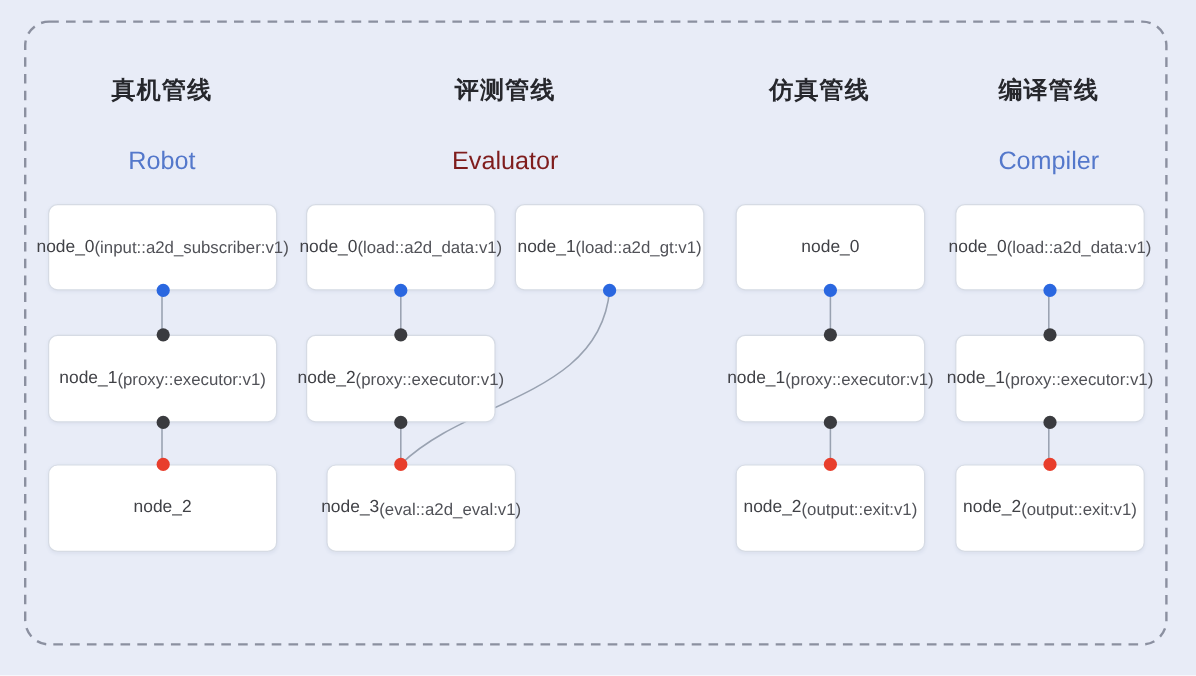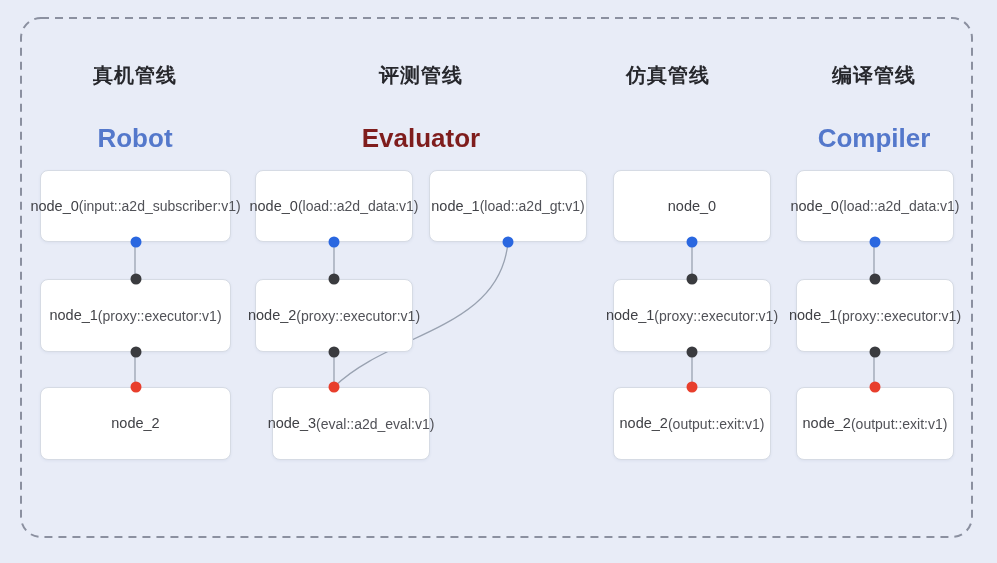--- a/index.html
+++ b/index.html
@@ -26,22 +26,22 @@
     font-weight: 700;
     color: #26272c;
     letter-spacing: 1px;
     white-space: nowrap;
     z-index: 2;
   }
   .title-en {
     position: absolute;
     transform: translateX(-50%);
     top: 123px;
-    font-size: 26px;
-    font-weight: 700;
+    font-size: 21px;
+    font-weight: 400;
     color: #5478cb;
     white-space: nowrap;
     z-index: 2;
   }
   .node-card {
     position: absolute;
     box-sizing: border-box;
     background: #ffffff;
     border: 1px solid #d6dbe4;
     border-radius: 8px;
@@ -85,21 +85,21 @@
       <path d="M 508 242 C 500 330 390 332 334 387" fill="none" stroke="#99a2b1" stroke-width="1.3"></path>
       <path d="M 692 242 L 692 279" fill="none" stroke="#99a2b1" stroke-width="1.3"></path>
       <path d="M 692 352 L 692 387" fill="none" stroke="#99a2b1" stroke-width="1.3"></path>
       <path d="M 874 242 L 874 279" fill="none" stroke="#99a2b1" stroke-width="1.3"></path>
       <path d="M 874 352 L 874 387" fill="none" stroke="#99a2b1" stroke-width="1.3"></path>
     </svg>
     <div class="title-zh" style="left: 135px;">真机管线</div>
     <div class="title-en" style="left: 135px; color: rgb(84, 120, 203);">Robot</div>
     <div class="title-zh" style="left: 421px;">评测管线</div>
     <div class="title-en" style="left: 421px; color: #7f1d1d;">Evaluator</div>
-    <div class="title-zh" style="left: 668px;">仿真管线</div>
+    <div class="title-zh" style="left: 683px;">仿真管线</div>
     <div class="title-zh" style="left: 874px;">编译管线</div>
     <div class="title-en" style="left: 874px; color: rgb(84, 120, 203);">Compiler</div>
     <div class="node-card" style="left: 40px; top: 170px; width: 191px; height: 72px;">
       <span class="node-name">node_0</span>
       <span class="node-type">(input::a2d_subscriber:v1)</span>
     </div>
     <div class="port-dot" style="left: 135.5px; top: 242px; background: rgb(42, 103, 224);"></div>
     <div class="node-card" style="left: 40px; top: 279px; width: 191px; height: 73px;">
       <span class="node-name">node_1</span>
       <span class="node-type">(proxy::executor:v1)</span>

